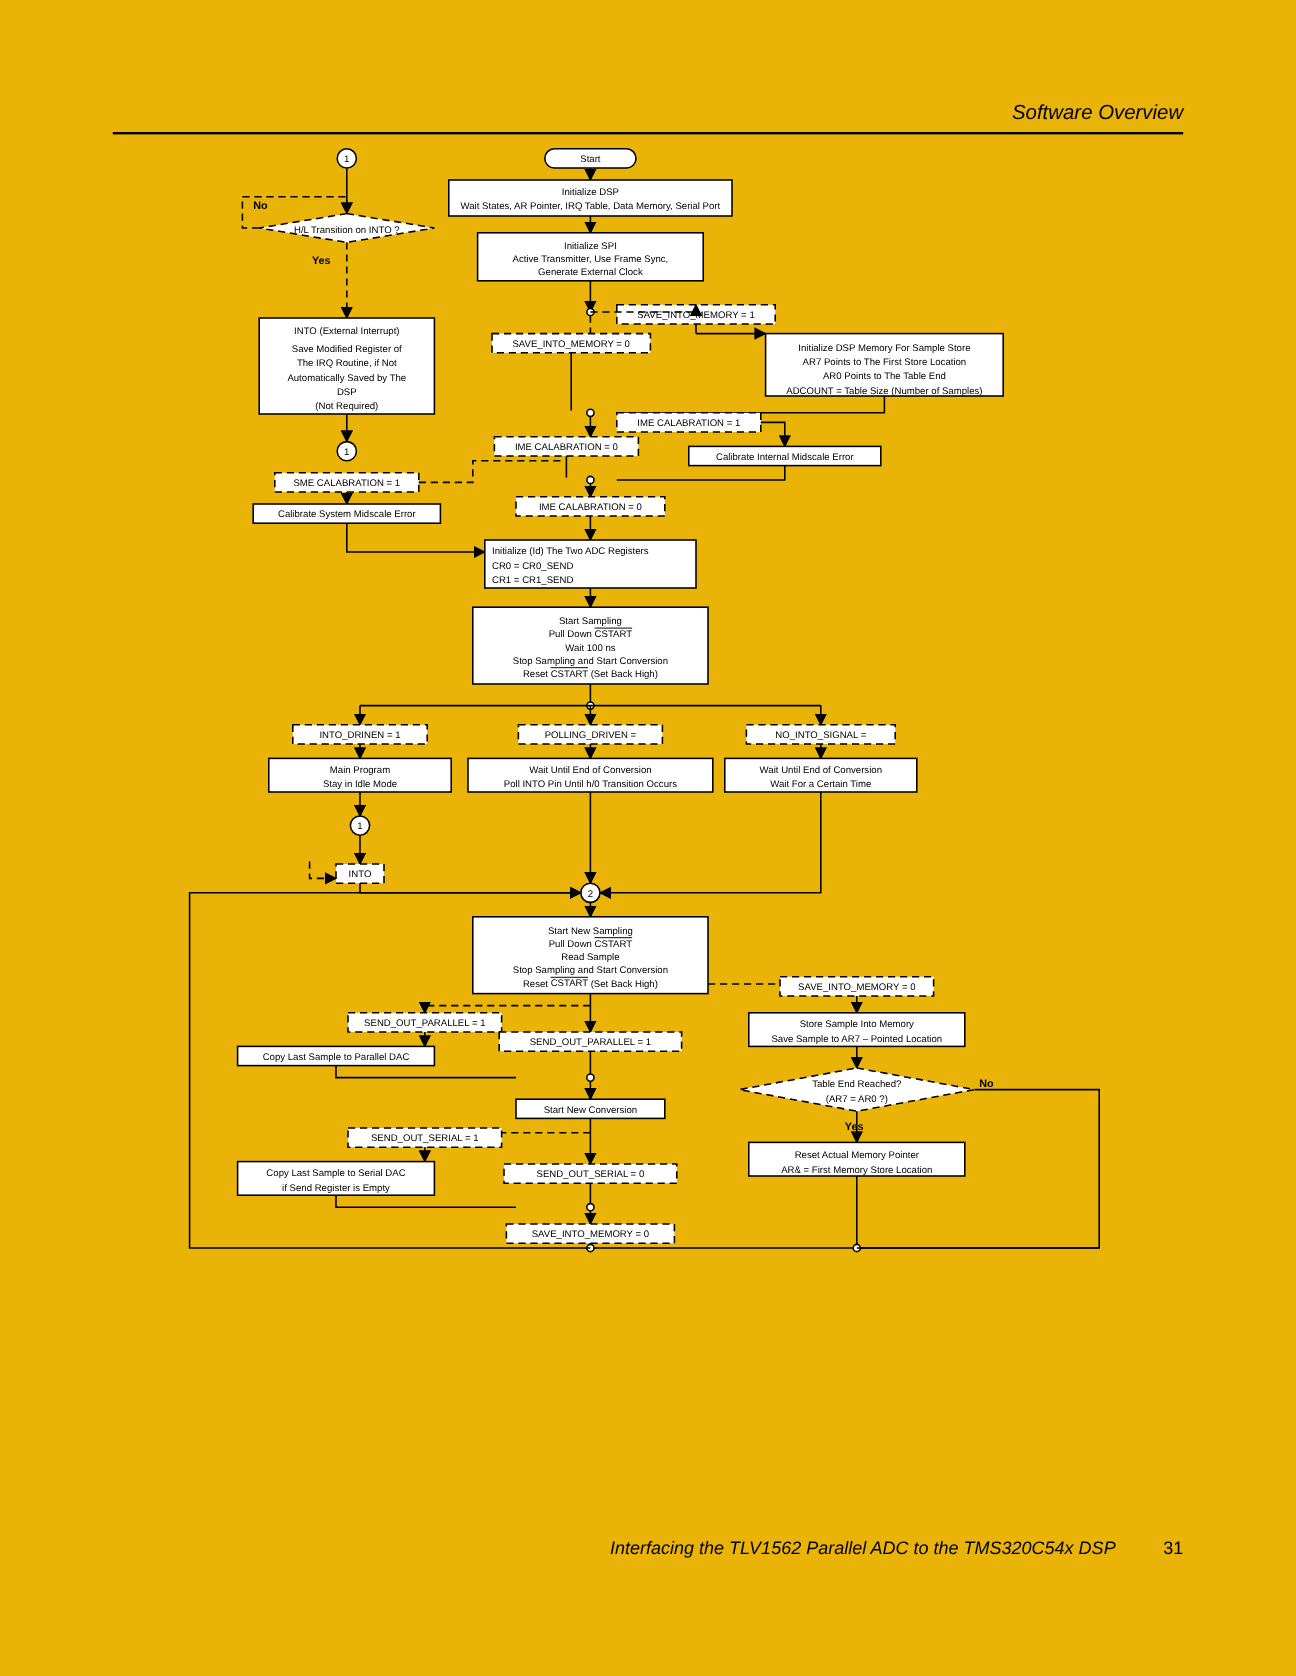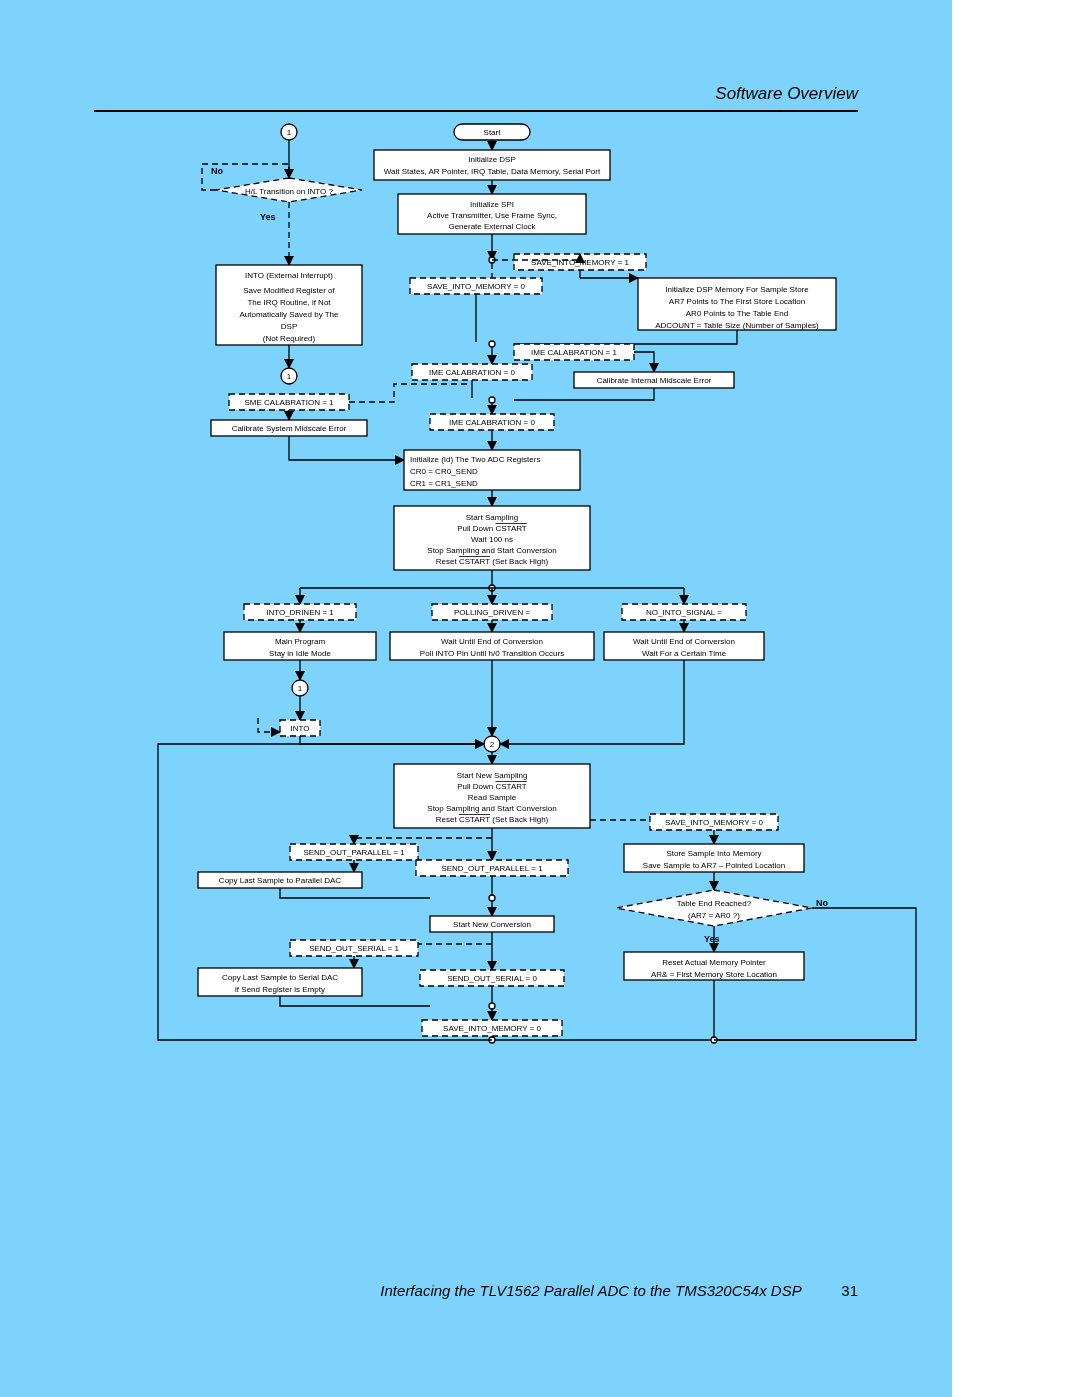--- a/index.html
+++ b/index.html
@@ -2,24 +2,24 @@
 <html><head>
 <meta charset="utf-8">
 <style>
   html, body {
     margin: 0;
     padding: 0;
     background: #fff;
     font-family: Helvetica, Arial, sans-serif;
   }
   .page {
-    width: 952px;
+    width: 1080px;
     height: 1397px;
     position: relative;
-    background: #7dd3fc;
+    background: #eab308;
     box-sizing: border-box;
     text-decoration: underline;
   }
   .header-section {
     position: absolute;
     top: 84px;
     left: 94px;
     right: 94px;
     text-align: right;
     font-style: italic;

